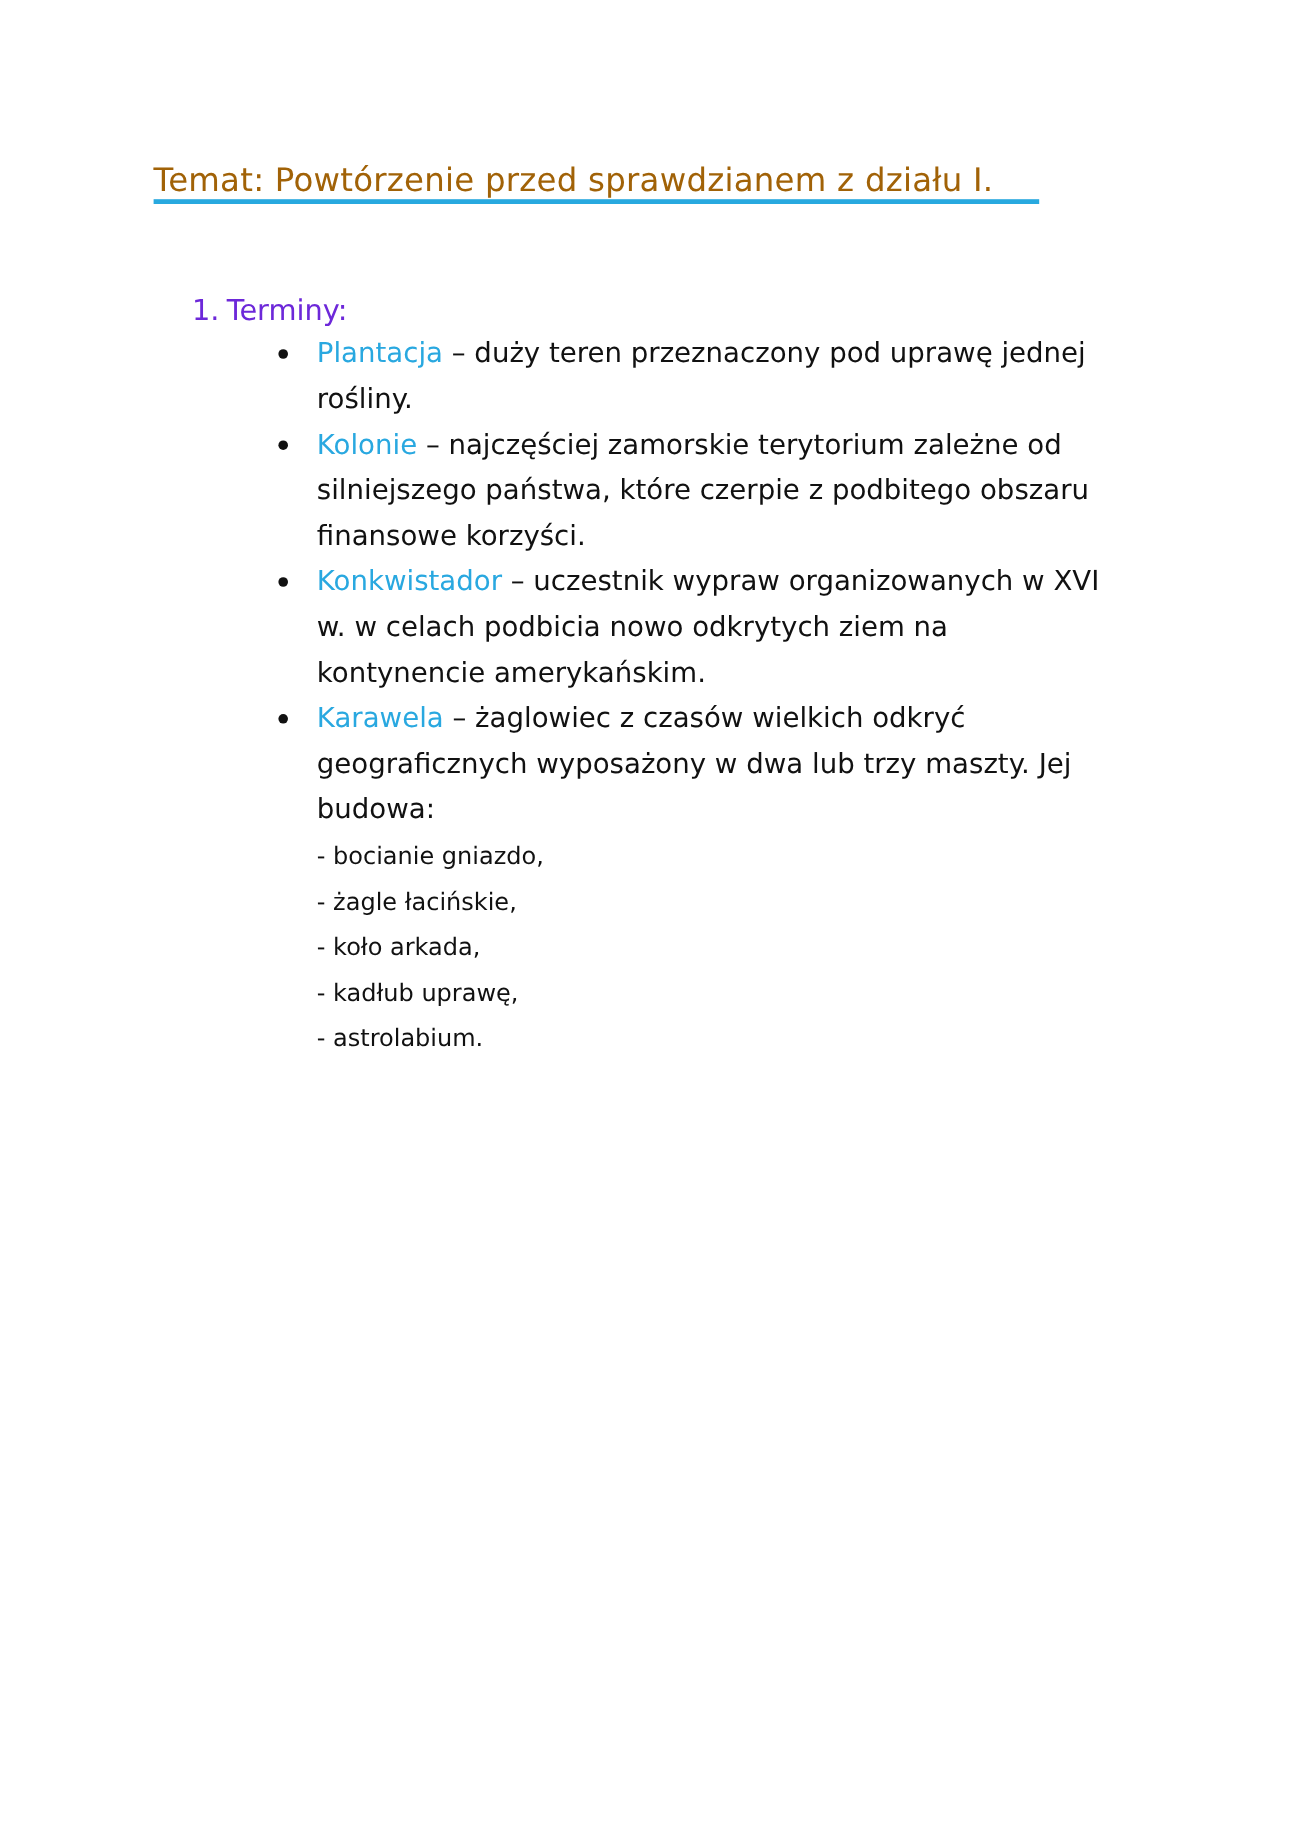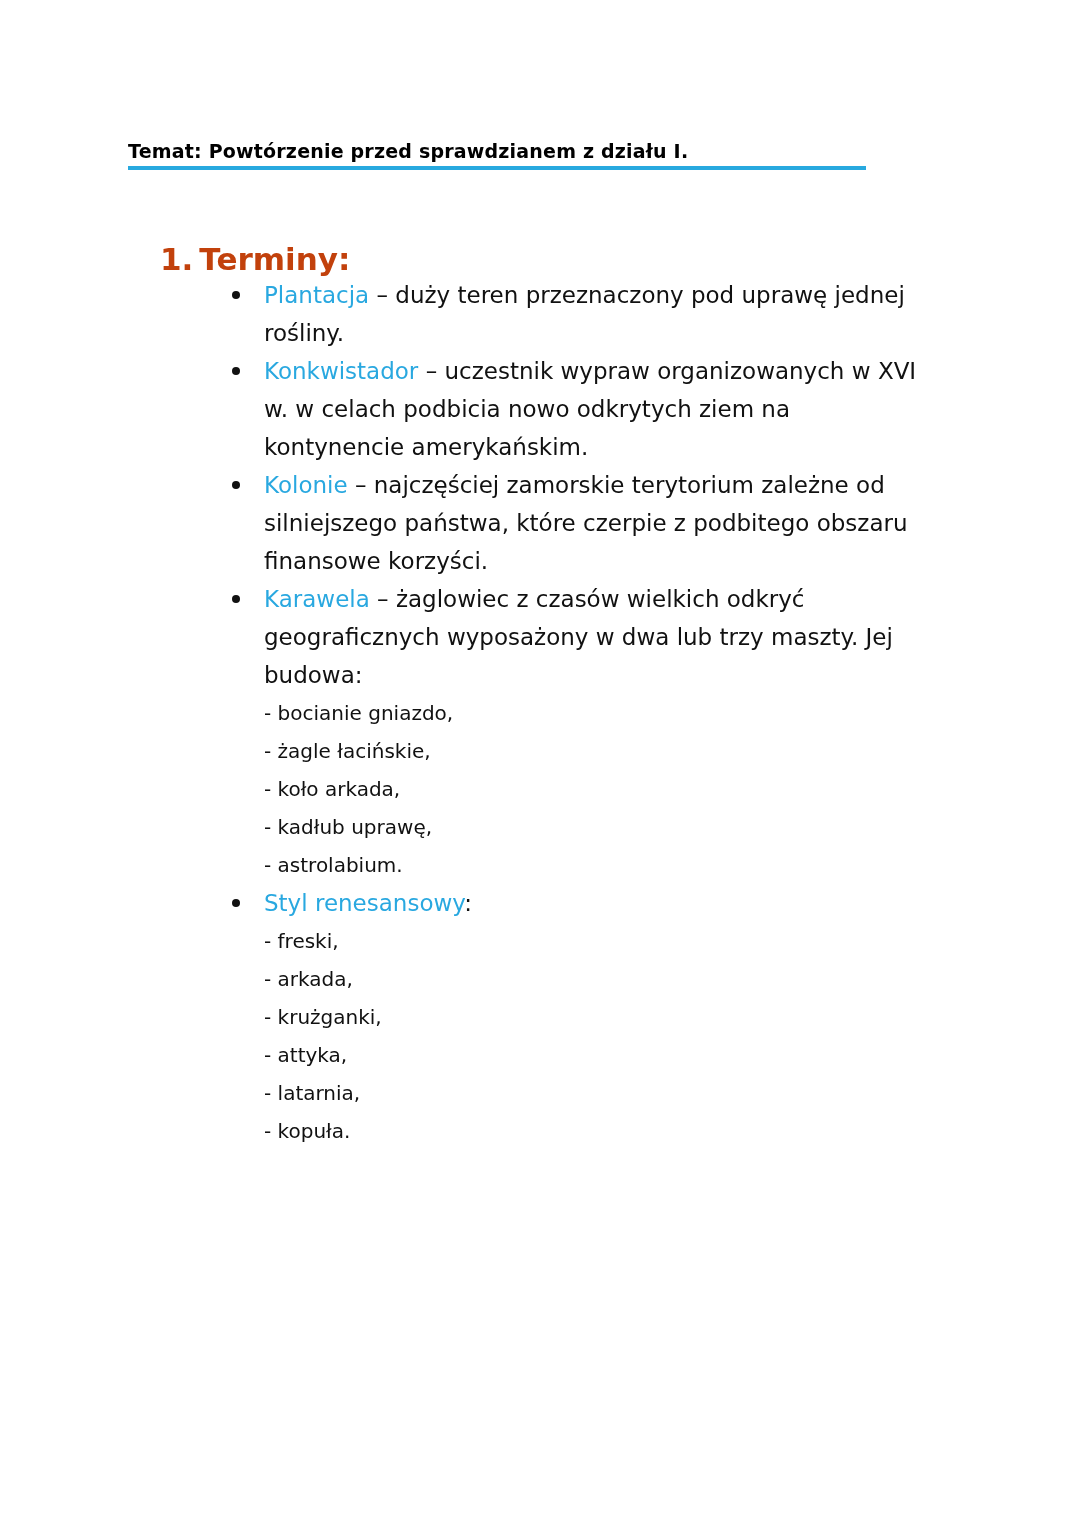--- a/index.html
+++ b/index.html
@@ -16,46 +16,46 @@
       color: #111111;
     }
     .title-wrap {
       position: absolute;
       left: 128px;
       top: 133px;
       width: 738px;
     }
     .title {
       font-family: "DejaVu Sans", sans-serif;
-      font-weight: bold;
-      font-size: 19px;
+      font-weight: normal;
+      font-size: 27px;
       line-height: 36px;
-      color: #000000;
+      color: #a16207;
       letter-spacing: 0.2px;
       white-space: nowrap;
       margin: 0;
     }
     .title-underline {
       height: 4px;
       background: #28a9df;
       margin-top: -3px;
       width: 738px;
     }
     .section {
       position: absolute;
       left: 160px;
       top: 242px;
       width: 800px;
     }
     .section-heading {
-      font-weight: bold;
-      font-size: 31px;
+      font-weight: normal;
+      font-size: 24px;
       line-height: 34px;
       margin: 0;
-      color: #c2410c;
+      color: #6d28d9;
     }
     .section-heading .num {
       margin-right: 6px;
     }
     ul.terms {
       list-style: none;
       margin: 0;
       padding: 0;
       position: relative;
       left: 72px;
@@ -102,43 +102,31 @@
     <span class="num">1.</span><span>Terminy:</span>
   </h2>
 
   <ul class="terms">
     <li>
       <span class="bullet"></span>
       <span class="term" style="color: rgb(41, 168, 224);">Plantacja</span><span> – duży teren przeznaczony pod uprawę jednej rośliny.</span>
     </li>
     <li>
       <span class="bullet"></span>
-      <span class="term" style="color: rgb(41, 168, 224);">Konkwistador</span><span> – uczestnik wypraw organizowanych w XVI w. w celach podbicia nowo odkrytych ziem na kontynencie amerykańskim.</span>
+      <span class="term" style="color: rgb(41, 168, 224);">Kolonie</span><span> – najczęściej zamorskie terytorium zależne od silniejszego państwa, które czerpie z podbitego obszaru finansowe korzyści.</span>
     </li>
     <li>
       <span class="bullet"></span>
-      <span class="term" style="color: rgb(41, 168, 224);">Kolonie</span><span> – najczęściej zamorskie terytorium zależne od silniejszego państwa, które czerpie z podbitego obszaru finansowe korzyści.</span>
+      <span class="term" style="color: rgb(41, 168, 224);">Konkwistador</span><span> – uczestnik wypraw organizowanych w XVI w. w celach podbicia nowo odkrytych ziem na kontynencie amerykańskim.</span>
     </li>
     <li>
       <span class="bullet"></span>
       <span class="term" style="color: rgb(41, 168, 224);">Karawela</span><span> – żaglowiec z czasów wielkich odkryć geograficznych wyposażony w dwa lub trzy maszty. Jej budowa:</span>
       <ul class="sublist">
         <li>- bocianie gniazdo,</li>
         <li>- żagle łacińskie,</li>
         <li>- koło arkada,</li>
         <li>- kadłub uprawę,</li>
         <li>- astrolabium.</li>
       </ul>
     </li>
-    <li>
-      <span class="bullet"></span>
-      <span class="term" style="color: rgb(41, 168, 224);">Styl renesansowy</span><span>:</span>
-      <ul class="sublist">
-        <li>- freski,</li>
-        <li>- arkada,</li>
-        <li>- krużganki,</li>
-        <li>- attyka,</li>
-        <li>- latarnia,</li>
-        <li>- kopuła.</li>
-      </ul>
-    </li>
   </ul>
 </div>
 
 </body></html>

